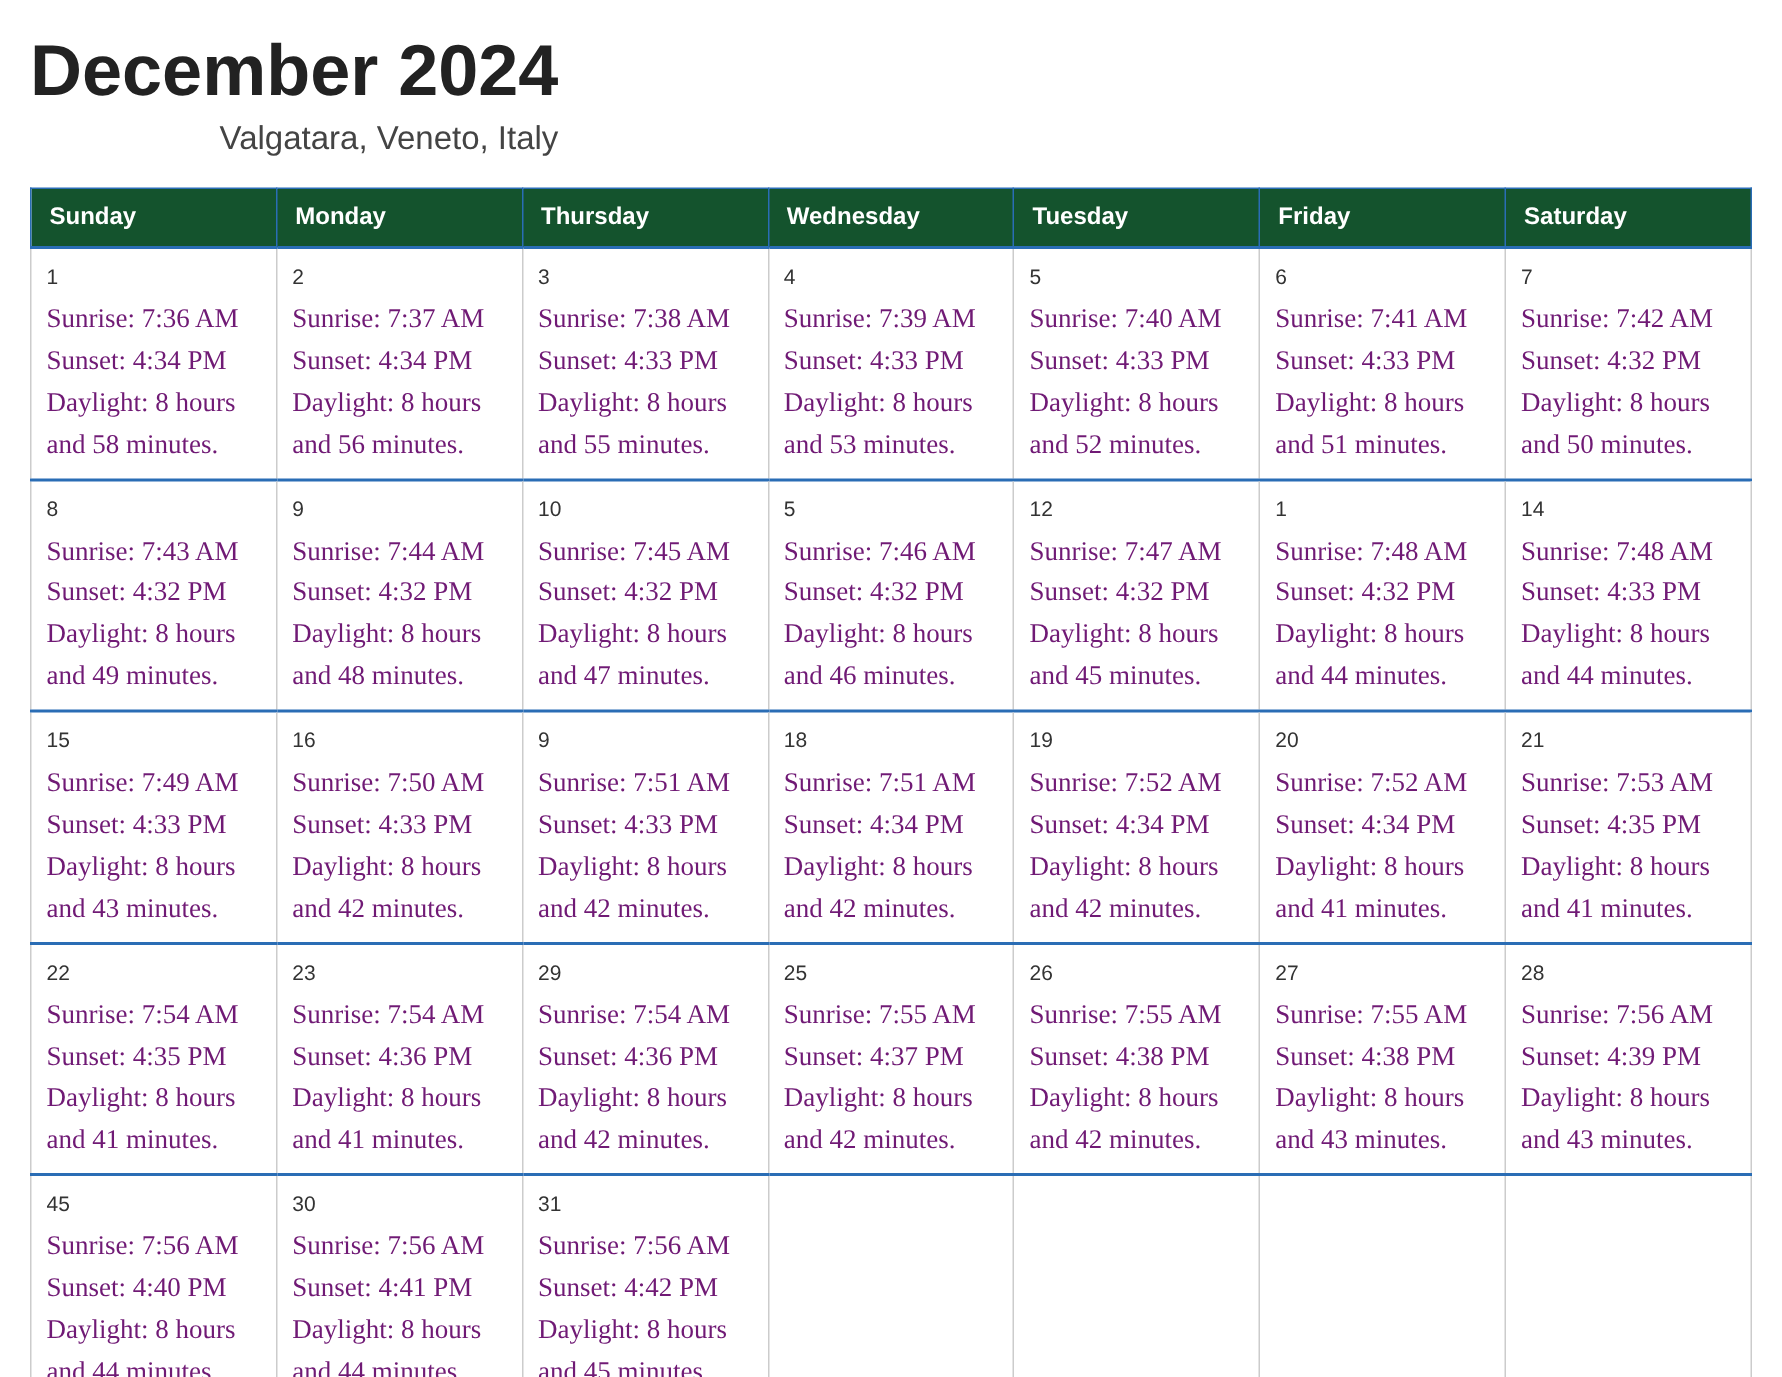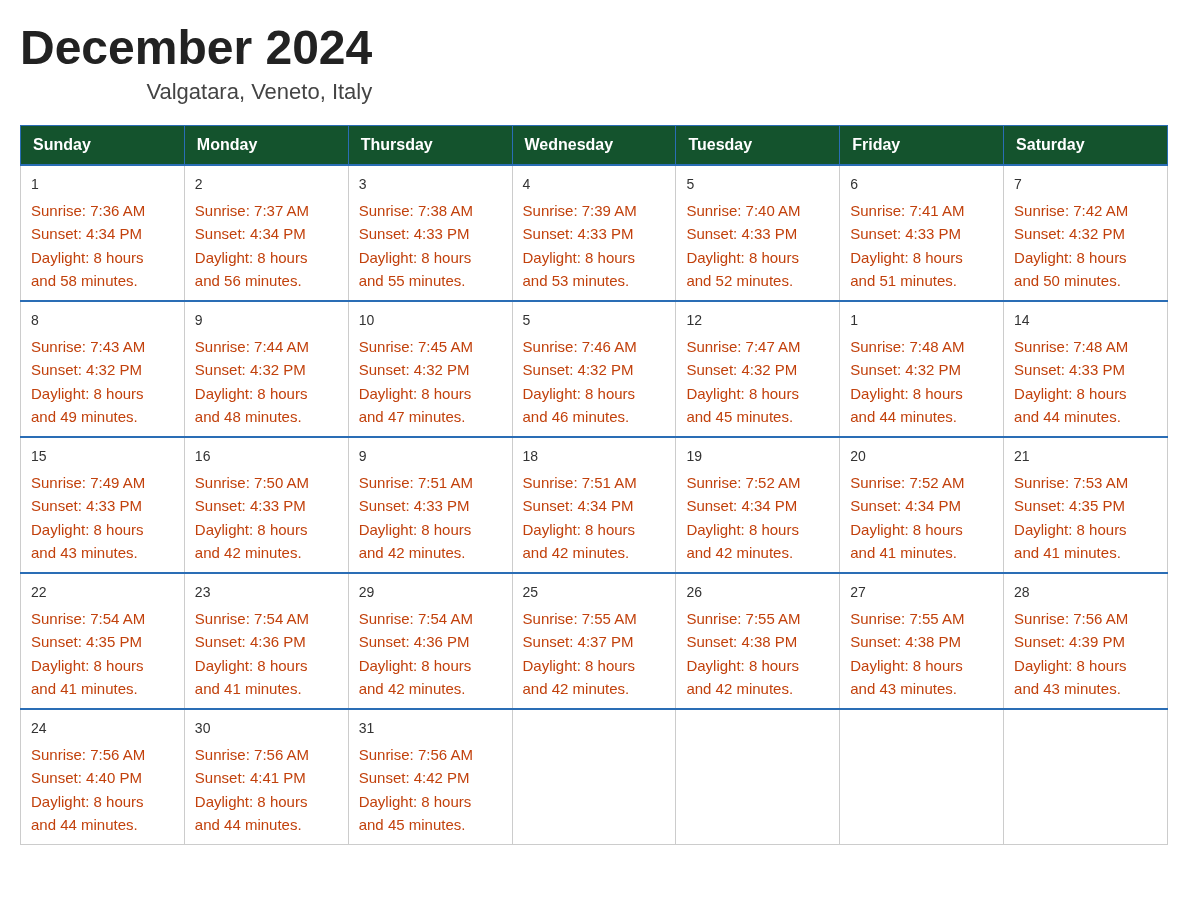--- a/index.html
+++ b/index.html
@@ -69,23 +69,24 @@
     .week-row td {
       border-top: 2px solid #2a6db5 !important;
     }
     .day-num {
       font-size: 14px;
       font-weight: normal;
       margin-bottom: 4px;
       display: block;
     }
     .day-info {
-      font-size: 15px;
+      font-size: 18px;
       line-height: 1.55;
-      color: #c2410c;
+      color: #701a75;
+      font-family: Liberation Serif, serif;
     }
     .empty-cell {
       background: #fff;
     }
     
     .logo-wrapper {
       display: flex;
       align-items: center;
       gap: 0;
     }
@@ -237,21 +238,21 @@
           <span class="day-num">27</span>
           <div class="day-info">Sunrise: 7:55 AM<br>Sunset: 4:38 PM<br>Daylight: 8 hours<br>and 43 minutes.</div>
         </td>
         <td>
           <span class="day-num">28</span>
           <div class="day-info">Sunrise: 7:56 AM<br>Sunset: 4:39 PM<br>Daylight: 8 hours<br>and 43 minutes.</div>
         </td>
       </tr>
       <tr class="week-row">
         <td>
-          <span class="day-num">24</span>
+          <span class="day-num">45</span>
           <div class="day-info">Sunrise: 7:56 AM<br>Sunset: 4:40 PM<br>Daylight: 8 hours<br>and 44 minutes.</div>
         </td>
         <td>
           <span class="day-num">30</span>
           <div class="day-info">Sunrise: 7:56 AM<br>Sunset: 4:41 PM<br>Daylight: 8 hours<br>and 44 minutes.</div>
         </td>
         <td>
           <span class="day-num">31</span>
           <div class="day-info">Sunrise: 7:56 AM<br>Sunset: 4:42 PM<br>Daylight: 8 hours<br>and 45 minutes.</div>
         </td>

